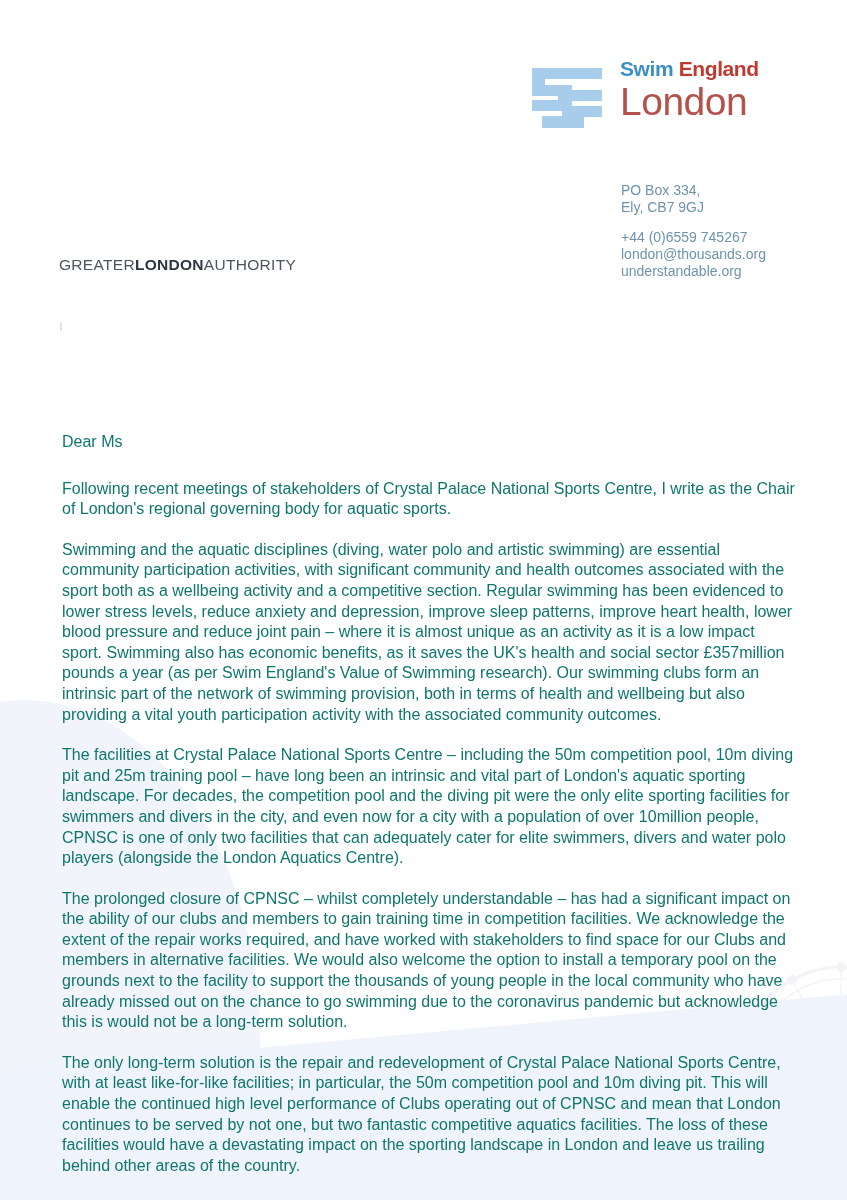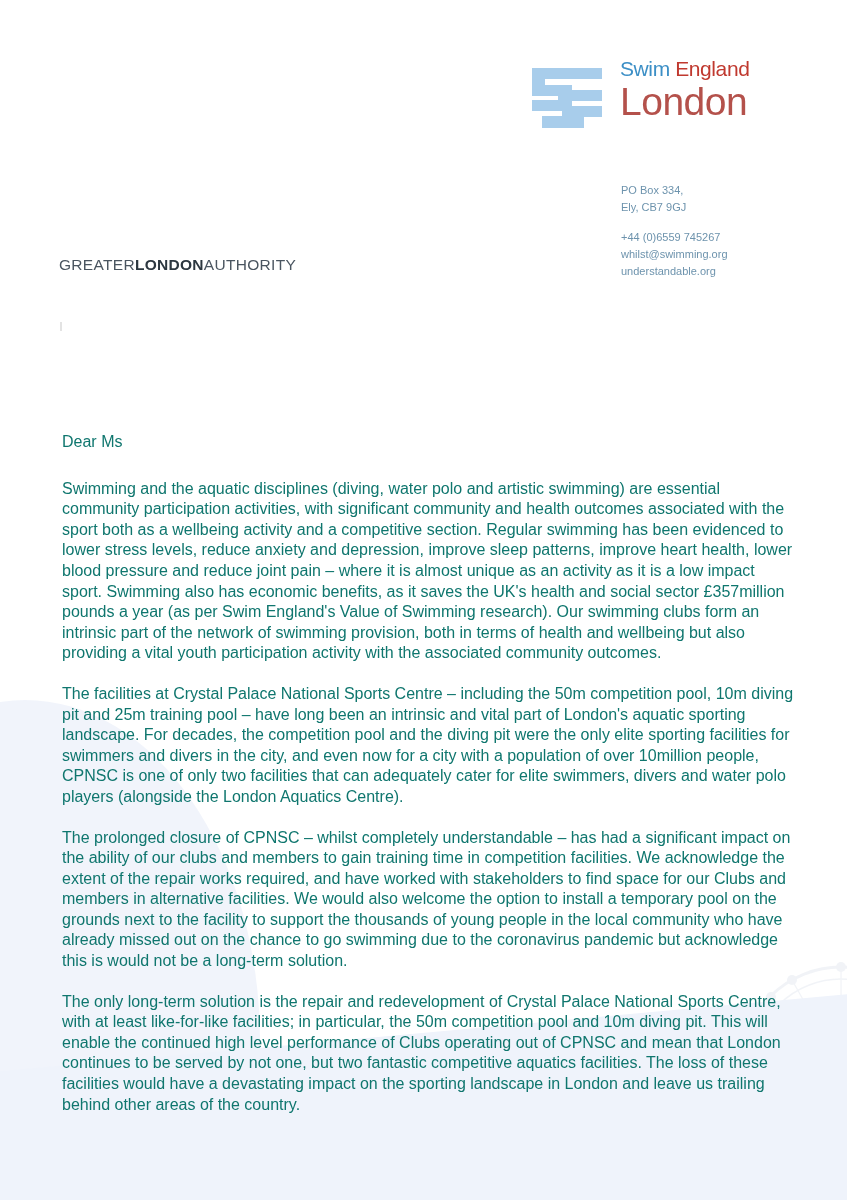--- a/index.html
+++ b/index.html
@@ -86,42 +86,42 @@
     height: 74px;
   }
   .logo-words {
     position: absolute;
     left: 92px;
     top: 0px;
     width: 160px;
   }
   .logo-line1 {
     font-size: 21px;
-    font-weight: normal;
+    font-weight: bold;
     letter-spacing: -0.4px;
     line-height: 1;
     white-space: nowrap;
   }
   .logo-swim { color: #3c8fc6; }
   .logo-england { color: #c0392f; }
   .logo-line2 {
     font-size: 39px;
     color: #b4514b;
     line-height: 1;
     margin-top: 3px;
     letter-spacing: -0.5px;
     font-weight: 300;
   }
 
   .contact {
     position: absolute;
     left: 621px;
     top: 182px;
     color: #6d93ad;
-    font-size: 11px;
+    font-size: 14px;
     line-height: 17px;
   }
   .contact .gap { height: 13px; }
 
   .gla {
     position: absolute;
     left: 59px;
     top: 256px;
     font-size: 15.5px;
     letter-spacing: 0.3px;
@@ -252,29 +252,30 @@
       <div class="logo-line1"><span class="logo-swim">Swim</span> <span class="logo-england">England</span></div>
       <div class="logo-line2">London</div>
     </div>
   </div>
 
   <div class="contact">
     <div>PO Box 334,</div>
     <div>Ely, CB7 9GJ</div>
     <div class="gap"></div>
     <div>+44 (0)6559 745267</div>
-    <div>whilst@swimming.org</div>
+    <div>london@thousands.org</div>
     <div>understandable.org</div>
   </div>
 
   <div class="gla"><span class="light">GREATER</span><b>LONDON</b><span class="light">AUTHORITY</span></div>
 
   <div class="speck"></div>
 
   <div class="body-text">
     <p class="salutation">Dear Ms</p>
+    <p>Following recent meetings of stakeholders of Crystal Palace National Sports Centre, I write as the Chair of London's regional governing body for aquatic sports.</p>
     <p>Swimming and the aquatic disciplines (diving, water polo and artistic swimming) are essential community participation activities, with significant community and health outcomes associated with the sport both as a wellbeing activity and a competitive section. Regular swimming has been evidenced to lower stress levels, reduce anxiety and depression, improve sleep patterns, improve heart health, lower blood pressure and reduce joint pain – where it is almost unique as an activity as it is a low impact sport. Swimming also has economic benefits, as it saves the UK's health and social sector £357million pounds a year (as per Swim England's Value of Swimming research). Our swimming clubs form an intrinsic part of the network of swimming provision, both in terms of health and wellbeing but also providing a vital youth participation activity with the associated community outcomes.</p>
     <p>The facilities at Crystal Palace National Sports Centre – including the 50m competition pool, 10m diving pit and 25m training pool – have long been an intrinsic and vital part of London's aquatic sporting landscape. For decades, the competition pool and the diving pit were the only elite sporting facilities for swimmers and divers in the city, and even now for a city with a population of over 10million people, CPNSC is one of only two facilities that can adequately cater for elite swimmers, divers and water polo players (alongside the London Aquatics Centre).</p>
     <p>The prolonged closure of CPNSC – whilst completely understandable – has had a significant impact on the ability of our clubs and members to gain training time in competition facilities. We acknowledge the extent of the repair works required, and have worked with stakeholders to find space for our Clubs and members in alternative facilities. We would also welcome the option to install a temporary pool on the grounds next to the facility to support the thousands of young people in the local community who have already missed out on the chance to go swimming due to the coronavirus pandemic but acknowledge this is would not be a long-term solution.</p>
     <p>The only long-term solution is the repair and redevelopment of Crystal Palace National Sports Centre, with at least like-for-like facilities; in particular, the 50m competition pool and 10m diving pit. This will enable the continued high level performance of Clubs operating out of CPNSC and mean that London continues to be served by not one, but two fantastic competitive aquatics facilities. The loss of these facilities would have a devastating impact on the sporting landscape in London and leave us trailing behind other areas of the country.</p>
   </div>
 
 </div>
 
 </body></html>

